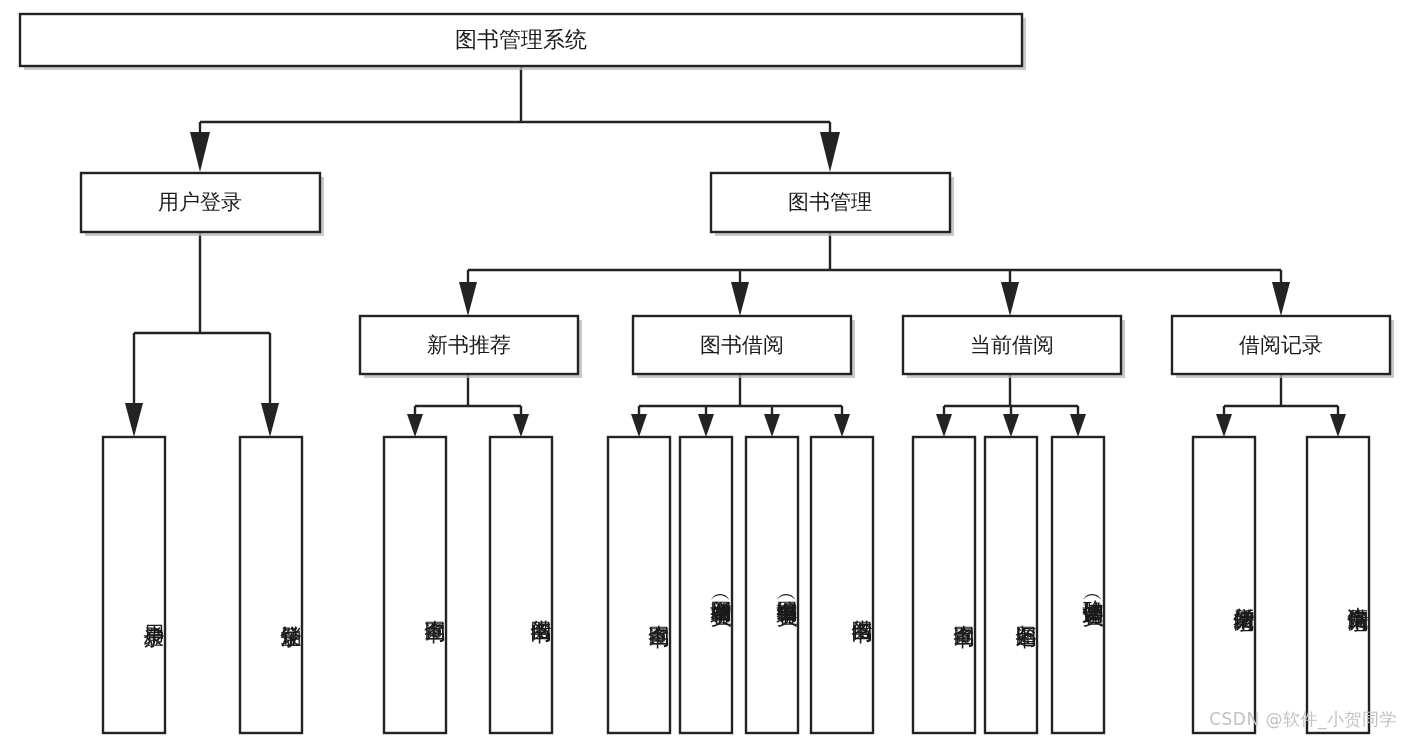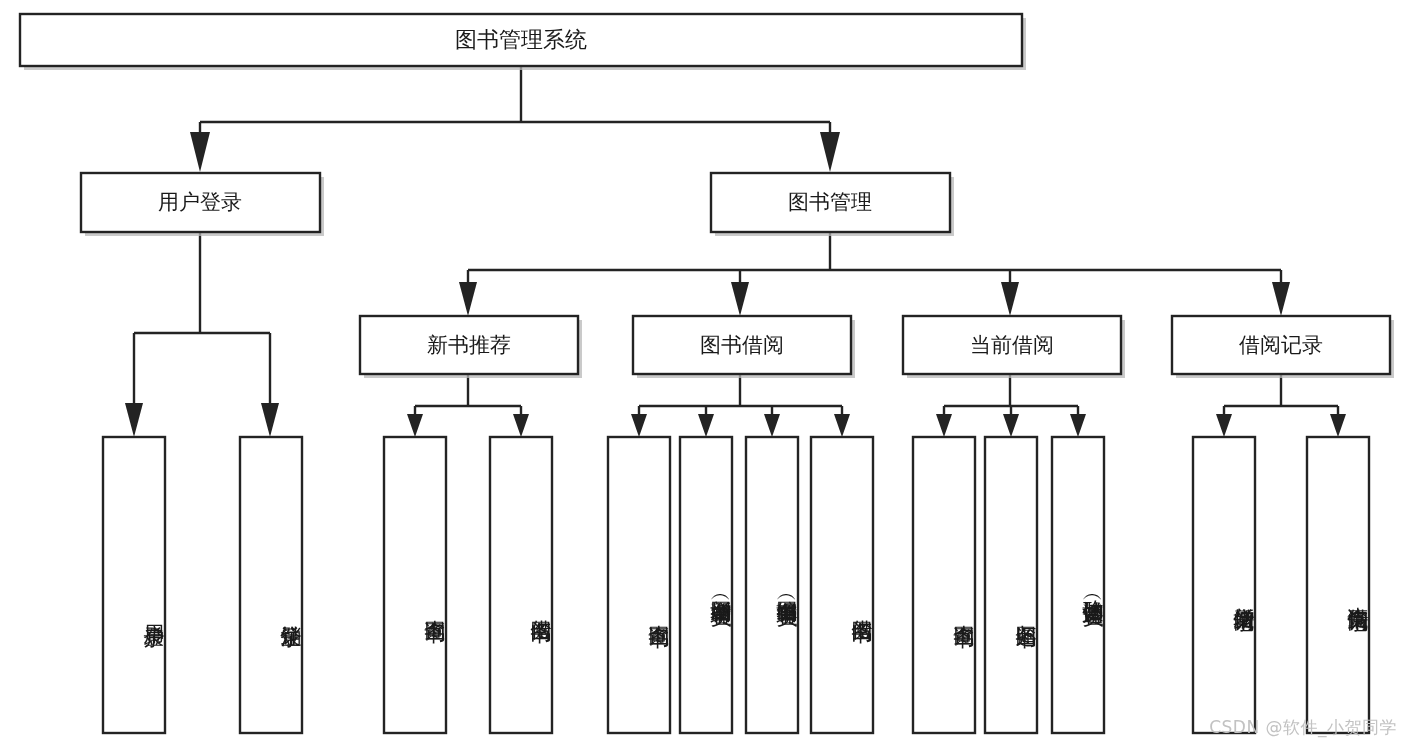--- a/index.html
+++ b/index.html
@@ -74,21 +74,21 @@
     white-space: nowrap;
     letter-spacing: 1px;
     pointer-events: none;
     display: flex;
     align-items: flex-start;
     justify-content: center;
   }
   .watermark {
     position: absolute;
     right: 8px;
-    bottom: 8px;
+    bottom: 16px;
     font-family: "DejaVu Sans", "Liberation Sans", sans-serif;
     font-size: 17px;
     color: #c2c2c2;
     white-space: nowrap;
     letter-spacing: 0.5px;
   }
 </style>
 </head>
 <body>
 

